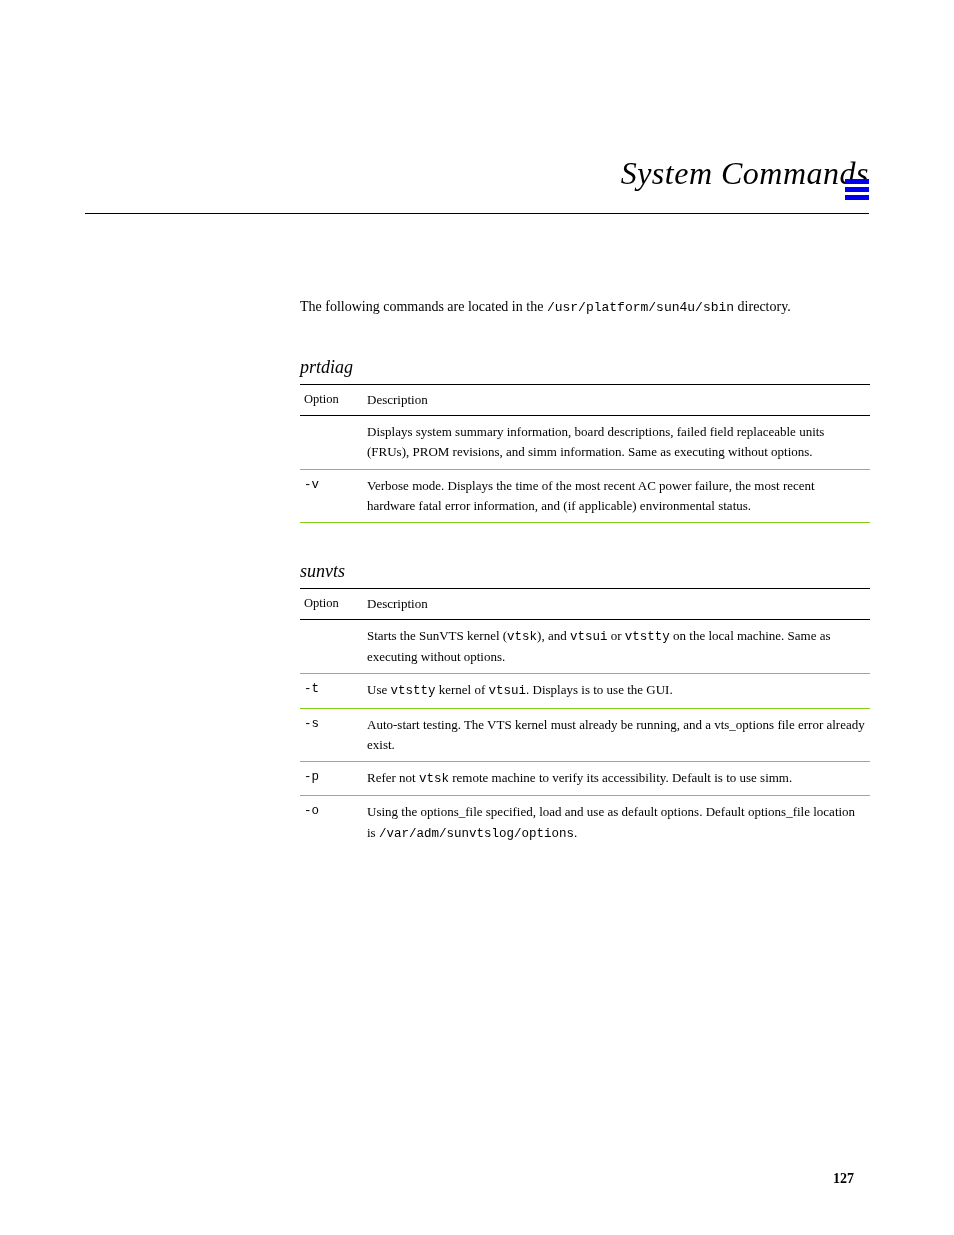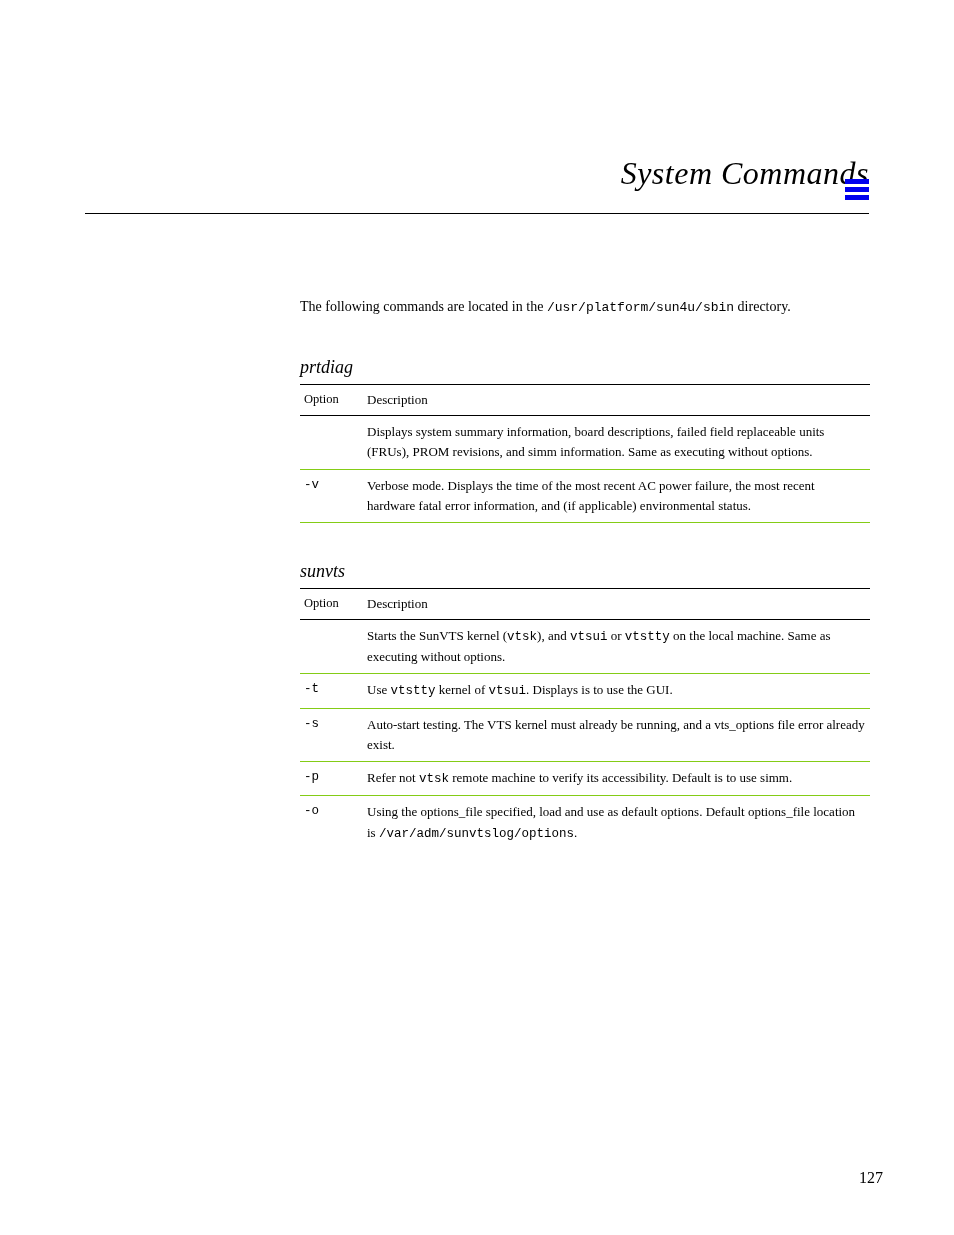--- a/index.html
+++ b/index.html
@@ -92,22 +92,23 @@
     width: 55px;
     font-family: "Courier New", Courier, monospace;
     font-size: 12.5px;
   }
   table.opt th.flag { font-family: inherit; }
   table.opt .code { font-family: "Courier New", Courier, monospace; font-size: 12.5px; }
 
   .footer {
     position: absolute;
     bottom: 48px;
-    right: 71px;
-    font-size: 16px;
+    right: 100px;
+    font-size: 14px;
+    font-weight: bold;
   }
 </style>
 </head>
 <body>
 
 <div class="page">
 
   <div class="header-area">
     <div class="page-title">System Commands</div>
     <hr class="hr-top">

